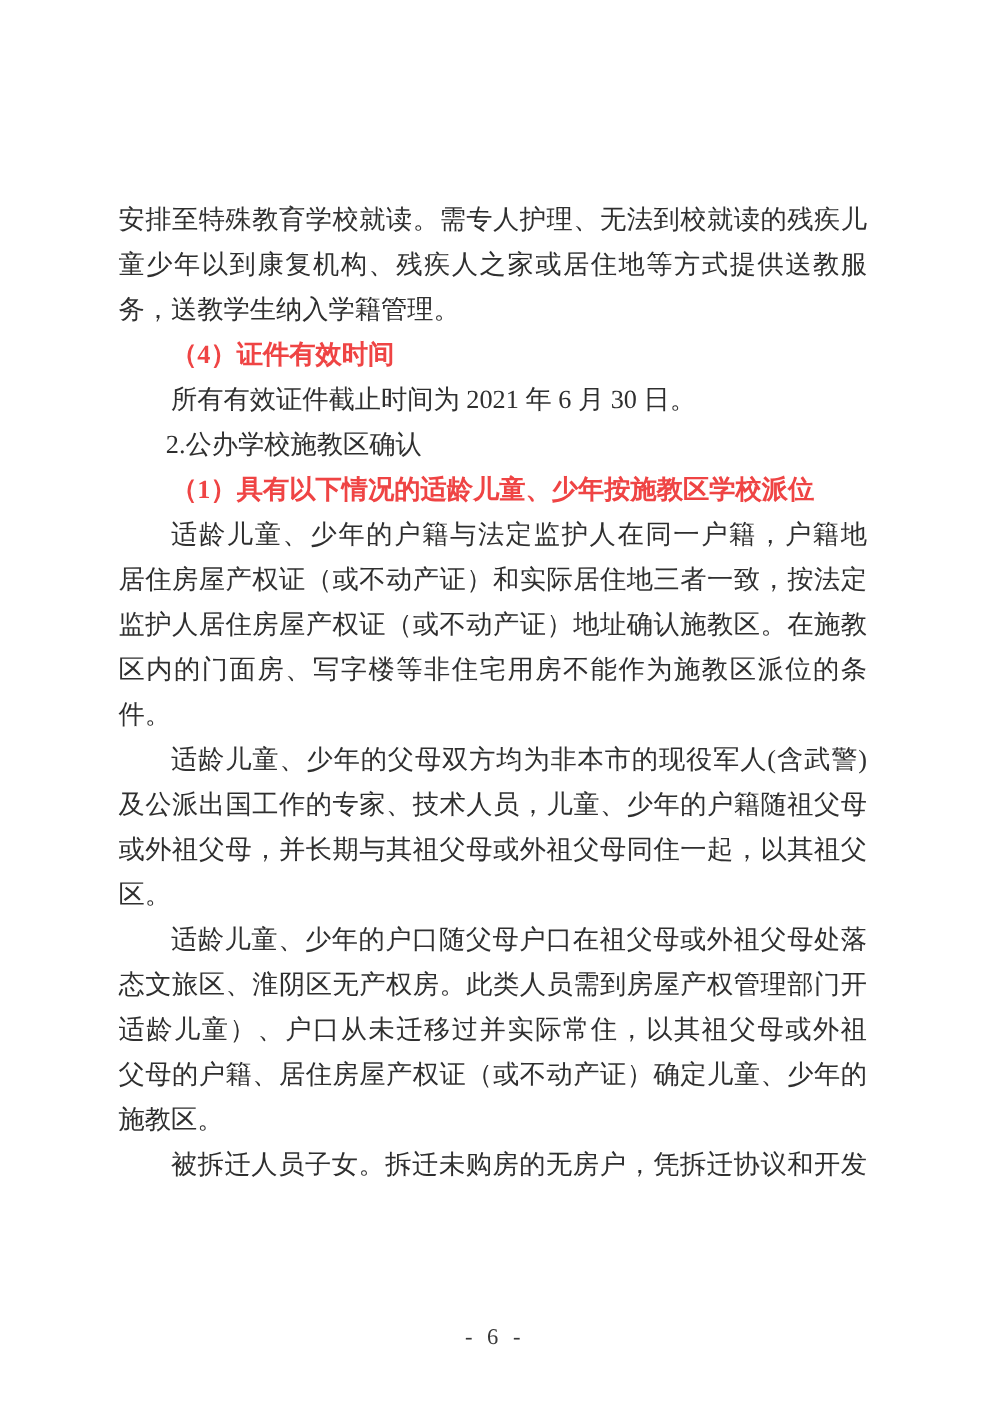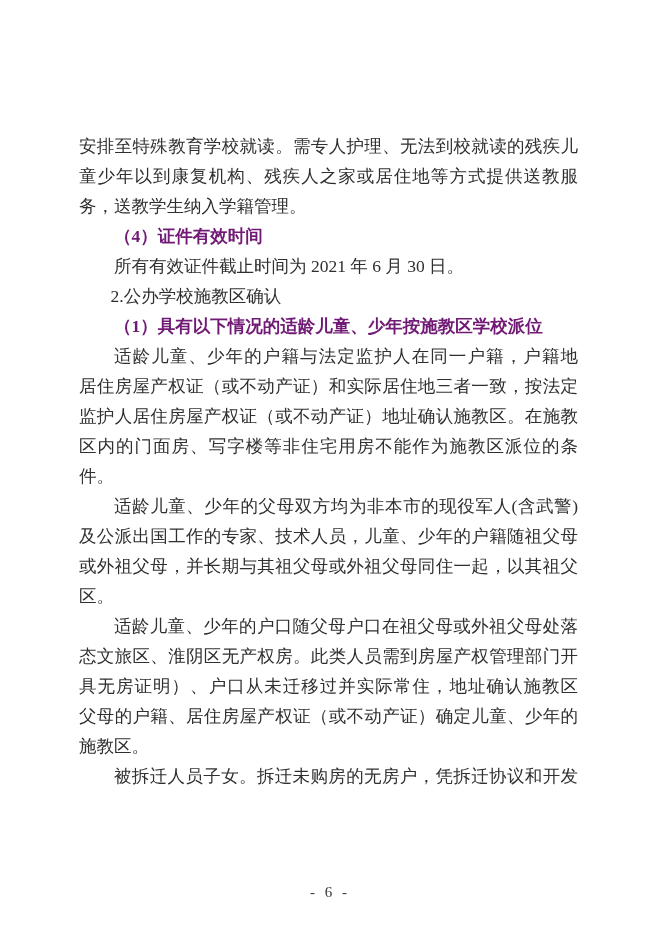--- a/index.html
+++ b/index.html
@@ -38,21 +38,21 @@
     text-align: left;
   }
   .line.j {
     white-space: normal;
     text-align: justify;
     text-align-last: justify;
     overflow: hidden;
   }
   .line.bold {
     font-weight: bold;
-    color: #701a75;
+    color: #ef4444;
   }
   .page-number {
     position: absolute;
     left: 0;
     right: 0;
     top: 861px;
     height: 26px;
     line-height: 26px;
     text-align: center;
     font-size: 15px;
@@ -76,19 +76,19 @@
       <div class="line j">居住房屋产权证（或不动产证）和实际居住地三者一致，按法定</div>
       <div class="line j">监护人居住房屋产权证（或不动产证）地址确认施教区。在施教</div>
       <div class="line j">区内的门面房、写字楼等非住宅用房不能作为施教区派位的条</div>
       <div class="line">件。</div>
       <div class="line j" style="padding-left: 2em;">适龄儿童、少年的父母双方均为非本市的现役军人(含武警)</div>
       <div class="line j">及公派出国工作的专家、技术人员，儿童、少年的户籍随祖父母</div>
       <div class="line j">或外祖父母，并长期与其祖父母或外祖父母同住一起，以其祖父</div>
       <div class="line">区。</div>
       <div class="line j" style="padding-left: 2em;">适龄儿童、少年的户口随父母户口在祖父母或外祖父母处落</div>
       <div class="line j">态文旅区、淮阴区无产权房。此类人员需到房屋产权管理部门开</div>
-      <div class="line j">具无房证明）、户口从未迁移过并实际常住，地址确认施教区</div>
+      <div class="line j">适龄儿童）、户口从未迁移过并实际常住，以其祖父母或外祖</div>
       <div class="line j">父母的户籍、居住房屋产权证（或不动产证）确定儿童、少年的</div>
       <div class="line">施教区。</div>
       <div class="line j" style="padding-left: 2em;">被拆迁人员子女。拆迁未购房的无房户，凭拆迁协议和开发</div>
     </div>
   <div class="page-number">- 6 -</div>
 </div>
 
 </body></html>

